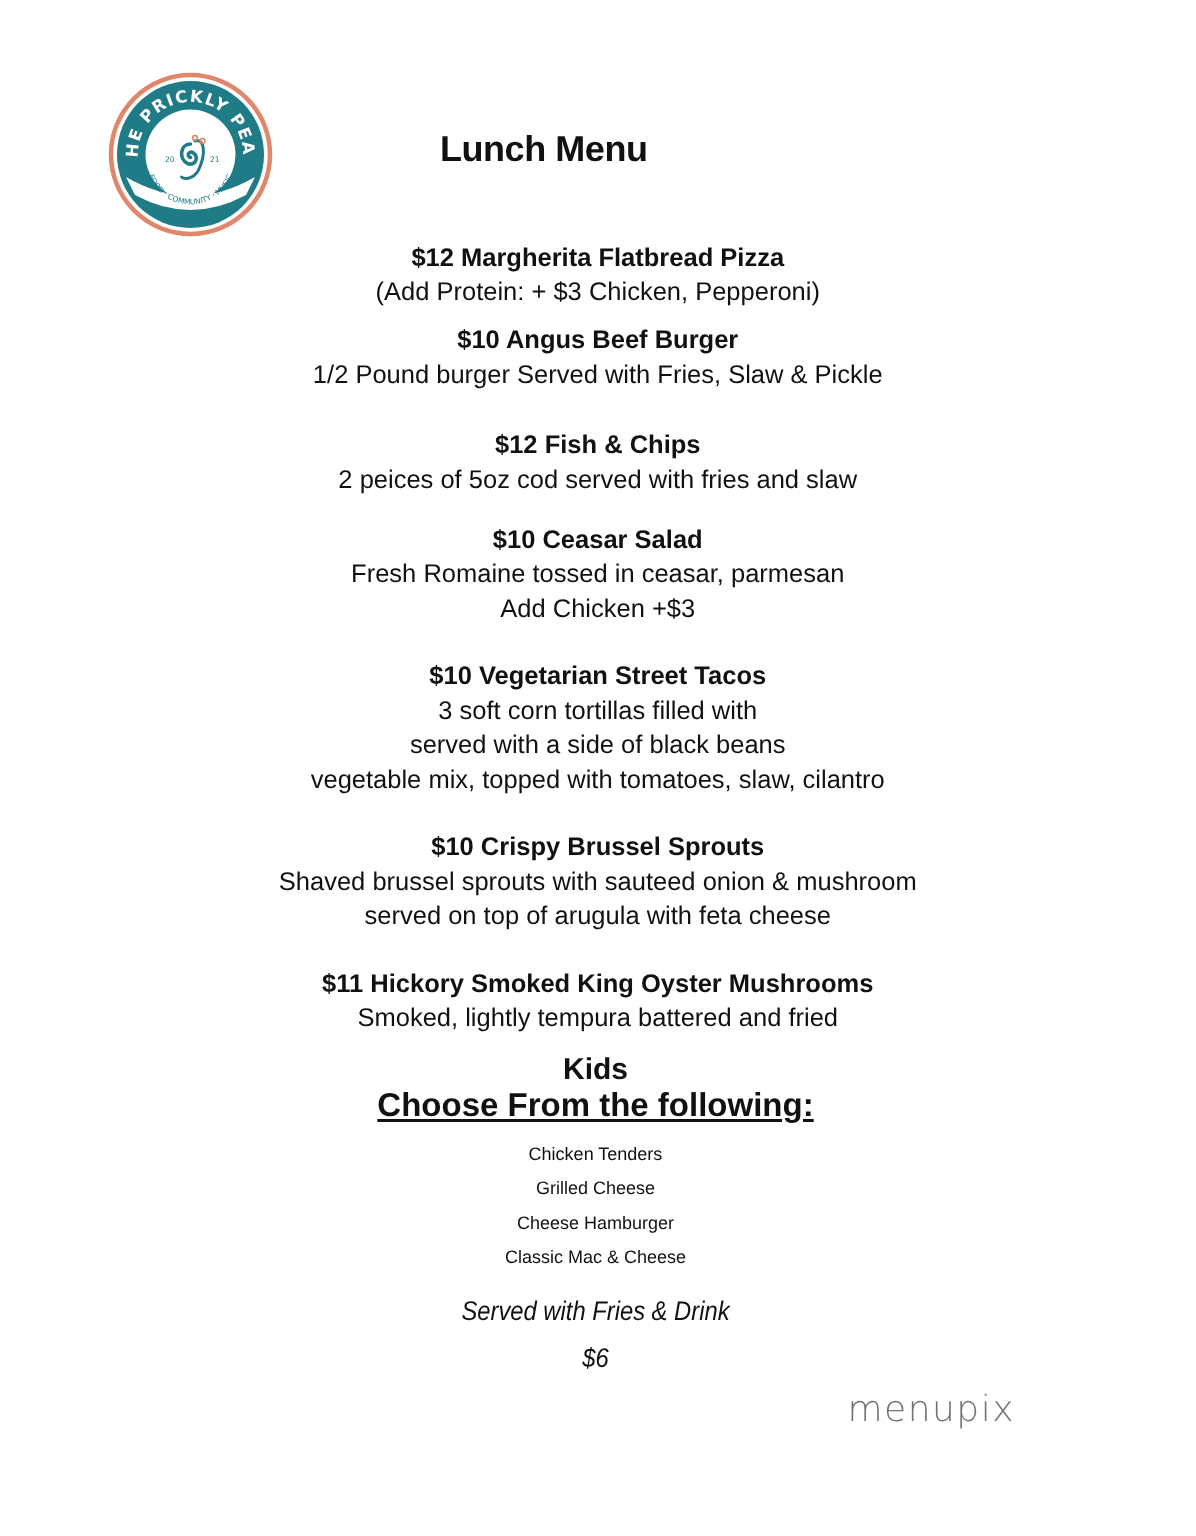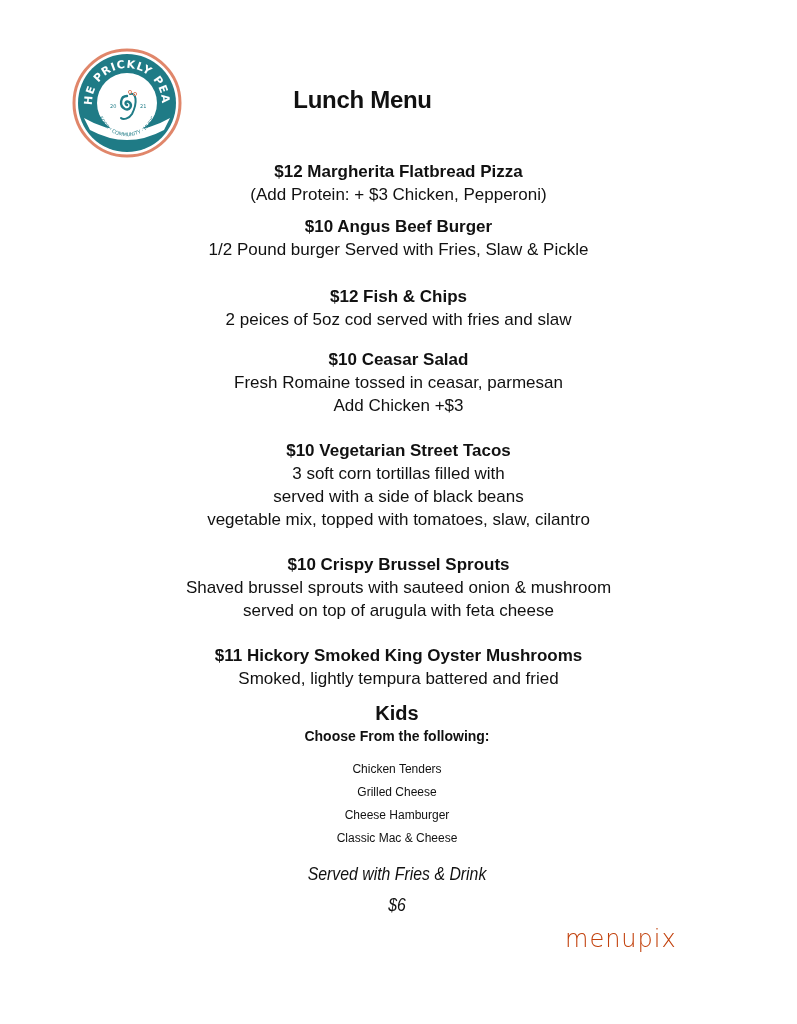--- a/index.html
+++ b/index.html
@@ -5,25 +5,25 @@
     html, body { margin: 0; padding: 0; background: #ffffff; }
     body { width: 797px; height: 1024px; position: relative; overflow: hidden; color: #111; font-family: "Liberation Sans", "DejaVu Sans", sans-serif; }
     .logo { position: absolute; left: 72px; top: 48px; width: 110px; height: 110px; }
     .title { position: absolute; left: 18px; width: 689px; top: 86px; text-align: center; font-weight: bold; font-size: 24px; letter-spacing: -0.3px; }
     .menu { position: absolute; left: 0; width: 797px; top: 160px; text-align: center; }
     .item { margin: 0; }
     .item-name { font-weight: bold; font-size: 17px; line-height: 23px; }
     .item-desc { font-size: 17px; line-height: 23px; }
     .kids { position: absolute; left: 0; width: 794px; top: 701px; text-align: center; }
     .kids-title { font-weight: bold; font-size: 20px; line-height: 24px; }
-    .kids-sub { font-weight: bold; font-size: 14px; line-height: 23px; margin-bottom: 10px; }
+    .kids-sub { font-weight: bold; font-size: 22px; line-height: 23px; margin-bottom: 10px; text-decoration: underline; }
     .kids-opt { font-size: 12px; line-height: 23px; }
     .kids-note { font-style: italic; font-size: 18px; line-height: 24px; margin-top: 12px; transform: scaleX(0.88); }
     .kids-price { font-style: italic; font-size: 18px; line-height: 24px; margin-top: 7px; transform: scaleX(0.88); }
-    .watermark { position: absolute; left: 565px; top: 925px; font-size: 24px; color: #c2410c; letter-spacing: 1px; font-family: "DejaVu Sans", sans-serif; font-weight: 200; }
+    .watermark { position: absolute; left: 565px; top: 925px; font-size: 24px; color: #737373; letter-spacing: 1px; font-family: "DejaVu Sans", sans-serif; font-weight: 200; }
   </style>
 </head>
 <body>
 
 <svg class="logo" viewBox="0 0 110 110">
   <defs>
     <path id="arcTop" d="M 20 55 A 35 35 0 0 1 90 55"></path>
     <path id="arcBot" d="M 26 66 A 30 30 0 0 0 84 66"></path>
   </defs>
   <circle cx="55" cy="55" r="53" fill="#ffffff" stroke="#e0866a" stroke-width="3"></circle>

